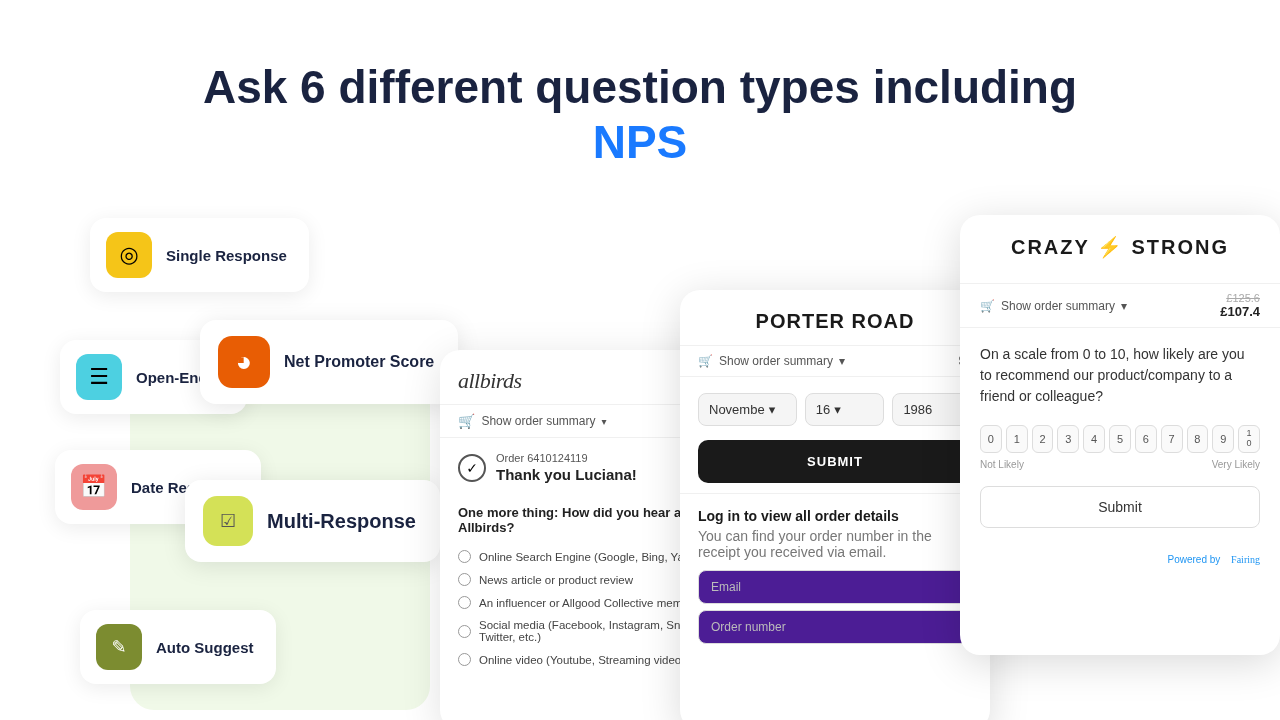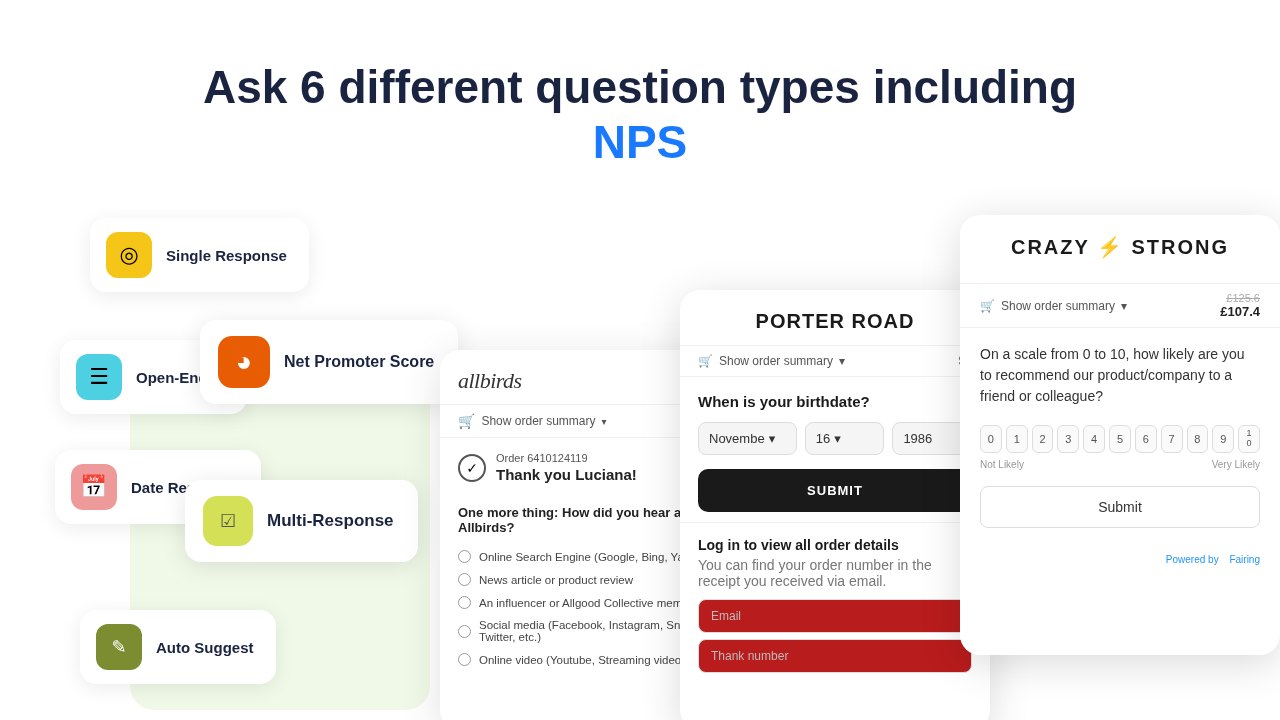--- a/index.html
+++ b/index.html
@@ -101,21 +101,21 @@
       width: 50px;
       height: 50px;
       border-radius: 14px;
       background: #d4e157;
       display: flex;
       align-items: center;
       justify-content: center;
       font-size: 22px;
     }
     .multi-card .label {
-      font-size: 17px;
+      font-size: 20px;
       font-weight: 700;
       color: #1a2340;
     }
 
     
     .auto-card {
       background: #fff;
       border-radius: 16px;
       box-shadow: 0 4px 20px rgba(0,0,0,0.08);
       padding: 14px 22px 14px 16px;
@@ -345,21 +345,21 @@
       margin-bottom: 10px;
     }
     .login-input {
       width: 100%;
       padding: 9px 12px;
       border: 1.5px solid #ddd;
       border-radius: 8px;
       font-size: 12px;
       color: #333;
       margin-bottom: 6px;
-      background: #b91c1c;
+      background: #4c1d95;
     }
 
     
     .crazy-card {
       position: absolute;
       left: 960px;
       top: 215px;
       width: 320px;
       height: 440px;
       background: #fff;
@@ -550,41 +550,40 @@
   </div>
   <div class="porter-order-row">
     <div style="display:flex;align-items:center;gap:6px;">
       <span>🛒</span>
       <span>Show order summary</span>
       <span>▾</span>
     </div>
     <span style="font-weight:600;font-size:12px;">$1</span>
   </div>
   <div class="birthdate-section">
-    <div class="birthdate-label">When is your birthdate?</div>
     <div class="date-selects">
       <div class="date-select month">
         <span>Novembe</span>
         <span>▾</span>
       </div>
       <div class="date-select day">
         <span>16</span>
         <span>▾</span>
       </div>
       <div class="date-select year">
         <span>1986</span>
       </div>
     </div>
     <div class="submit-btn-dark">SUBMIT</div>
   </div>
   <div class="login-section">
     <div class="login-title">Log in to view all order details</div>
     <div class="login-subtitle">You can find your order number in the receipt you received via email.</div>
     <div class="login-input" style="color:#bbb;">Email</div>
-    <div class="login-input" style="color:#bbb;">Thank number</div>
+    <div class="login-input" style="color:#bbb;">Order number</div>
   </div>
 </div>
 
 <div class="crazy-card">
   <div class="crazy-header">
     <div class="crazy-logo">
       <span>CRAZY</span>
       <span class="bolt">⚡</span>
       <span>STRONG</span>
     </div>
@@ -615,15 +614,15 @@
       <div class="nps-num">9</div>
       <div class="nps-num" style="font-size:9px;line-height:1.1;text-align:center;">1<br>0</div>
     </div>
     <div class="nps-labels">
       <span>Not Likely</span>
       <span>Very Likely</span>
     </div>
     <div class="nps-submit-btn">Submit</div>
   </div>
   <div class="powered-by">
-    <span>Powered by </span><span style="color:#2196F3;">Fairing</span>
+    <span>Powered by </span><span style="color:#2196F3;font-family:Liberation Serif, serif;">Fairing</span>
   </div>
 </div>
 
 </body></html>

